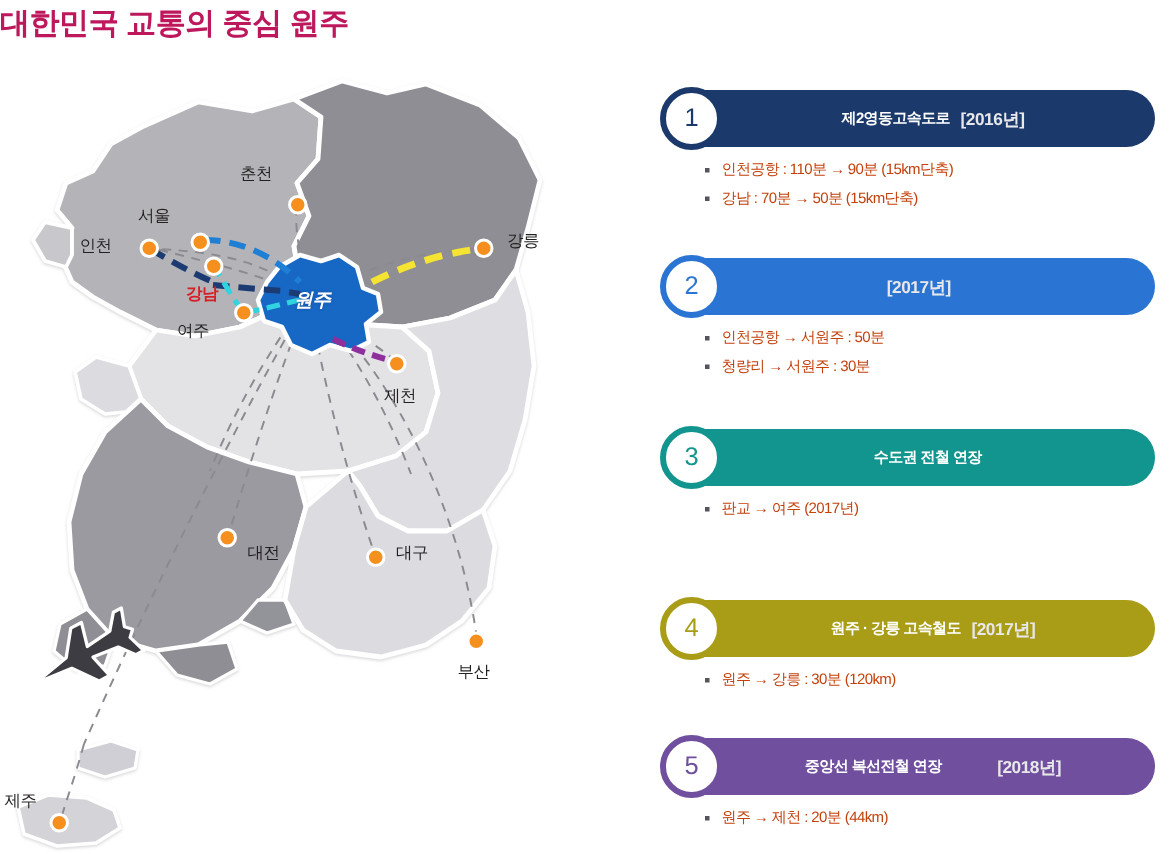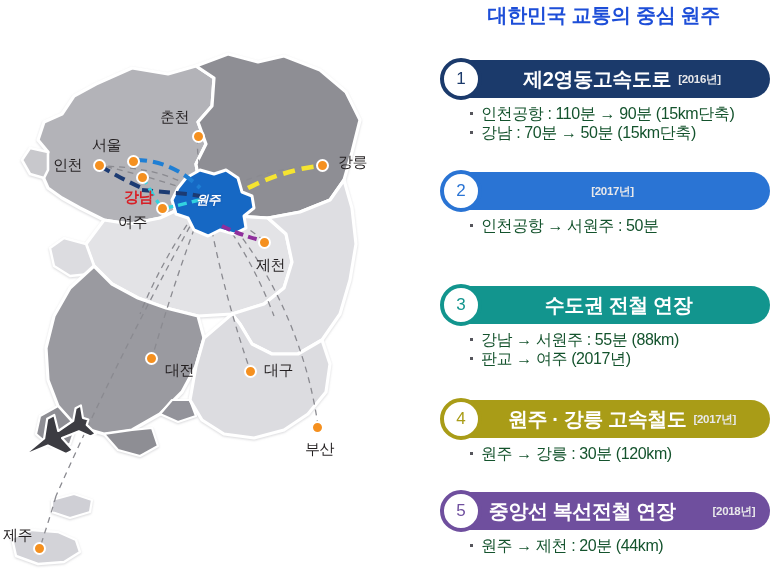--- a/index.html
+++ b/index.html
@@ -5,35 +5,35 @@
   html,body{margin:0;padding:0;}
   body{
     width:780px;height:569px;
     background:#ffffff;
     font-family:"Liberation Sans","DejaVu Sans",sans-serif;
     overflow:hidden;position:relative;
   }
 
   .page-title{
     position:absolute;left:0;top:2px;width:720px;
-    text-align:right;
+    text-align:left;
     font-size:20px;font-weight:bold;
-    color:#1d4ed8;
+    color:#be185d;
     letter-spacing:-0.3px;
   }
 
   
   .map-wrap{
     position:absolute;left:0;top:48px;width:430px;height:521px;
   }
   .map-svg{position:absolute;left:0;top:0;}
 
   .city-label{
     position:absolute;
-    font-size:15px;
+    font-size:11px;
     color:#231f20;
     white-space:nowrap;
     letter-spacing:-0.4px;
   }
   .city-label.red{color:#d81f26;font-weight:bold;margin-left:14px;}
   .city-dot{
     position:absolute;
     width:13px;height:13px;border-radius:50%;
     background:#f5901f;
     border:2.5px solid #ffffff;
@@ -50,42 +50,42 @@
   .list-wrap{
     position:absolute;left:440px;top:60px;width:340px;height:509px;
   }
   .item{position:absolute;left:0;width:340px;}
   .bar{
     position:absolute;left:8px;top:0;width:322px;height:38px;
     border-radius:19px;
     display:flex;align-items:center;justify-content:center;
   }
   .bar-title{
-    font-size:20px;font-weight:bold;color:#ffffff;
+    font-size:10px;font-weight:bold;color:#ffffff;
     letter-spacing:-0.4px;
     padding-left:26px;
   }
   .bar-year{
     font-size:11.5px;font-weight:bold;color:#e8e8ea;
     margin-left:7px;letter-spacing:-0.3px;
   }
   .badge{
     position:absolute;left:0;top:-2px;
     width:42px;height:42px;border-radius:50%;
     background:#ffffff;
     box-sizing:border-box;
     display:flex;align-items:center;justify-content:center;
     font-size:17px;
     z-index:3;
   }
   .bullets{
     position:absolute;left:30px;top:44px;width:310px;
   }
   .bullet{
-    font-size:16px;color:#14532d;
+    font-size:10px;color:#c2410c;
     letter-spacing:-0.4px;
     line-height:19px;
     white-space:nowrap;
     padding-left:11px;
     position:relative;
   }
   .bullet:before{
     content:"";position:absolute;left:0;top:8px;
     width:3px;height:3px;background:#55555c;
   }
@@ -228,33 +228,33 @@
 
   <div class="item" style="top:112px;">
     <div class="bar" style="background:#2a74d4;">
       <span class="bar-year">[2017년]</span>
     </div>
     <div class="badge" style="border:4px solid #2a74d4;color:#2a74d4;">
       <span>2</span>
     </div>
     <div class="bullets">
       <div class="bullet">인천공항 → 서원주 : 50분</div>
+      <div class="bullet">청량리 → 서원주 : 30분</div>
     </div>
   </div>
 
   <div class="item" style="top:226px;">
     <div class="bar" style="background:#12958e;">
       <span class="bar-title">수도권 전철 연장</span>
       <span class="bar-year"></span>
     </div>
     <div class="badge" style="border:4px solid #12958e;color:#12958e;">
       <span>3</span>
     </div>
     <div class="bullets">
-      <div class="bullet">강남 → 서원주 : 55분 (88km)</div>
       <div class="bullet">판교 → 여주 (2017년)</div>
     </div>
   </div>
 
   <div class="item" style="top:340px;">
     <div class="bar" style="background:#a99c17;">
       <span class="bar-title">원주 · 강릉 고속철도</span>
       <span class="bar-year">[2017년]</span>
     </div>
     <div class="badge" style="border:4px solid #a99c17;color:#a99c17;">

